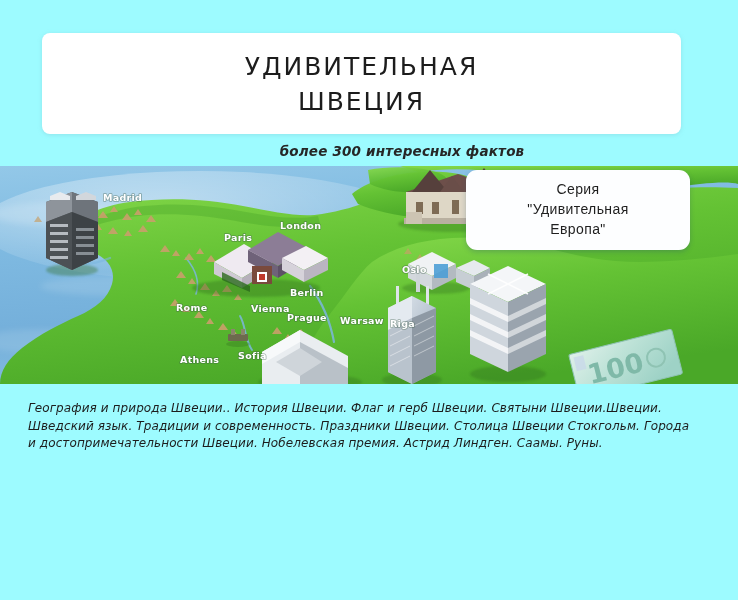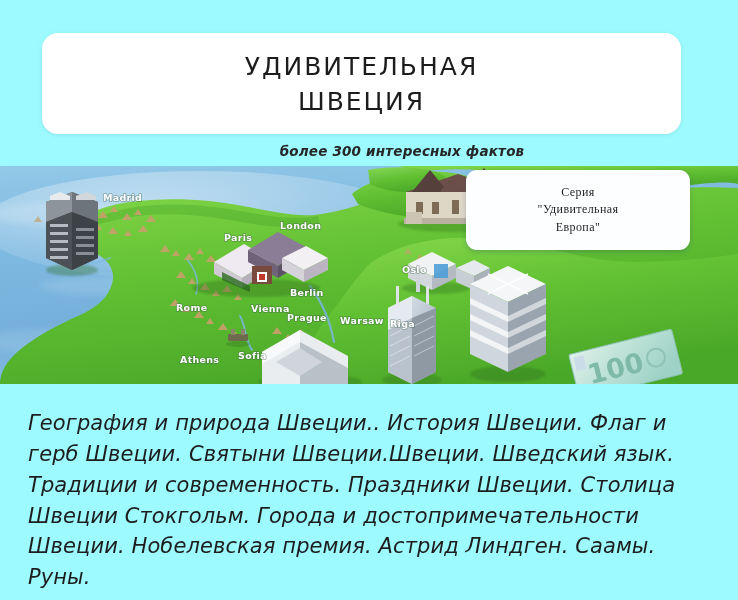--- a/index.html
+++ b/index.html
@@ -21,21 +21,21 @@
   }
 
   
   .title-card {
     position: absolute;
     left: 42px;
     top: 33px;
     width: 639px;
     height: 101px;
     background: #ffffff;
-    border-radius: 16px;
+    border-radius: 8px;
     box-shadow: 0 1px 4px rgba(120,190,200,0.35);
     display: flex;
     flex-direction: column;
     align-items: center;
     justify-content: center;
   }
   .title-line {
     color: #1c1c1c;
     font-family: "DejaVu Sans", sans-serif;
     font-size: 25px;
@@ -101,43 +101,42 @@
     height: 80px;
     background: #fdfeff;
     border-radius: 11px;
     box-shadow: 0 2px 5px rgba(40,80,110,0.28);
     display: flex;
     flex-direction: column;
     align-items: center;
     justify-content: center;
   }
   .series-line {
-    font-family: Liberation Serif, serif;
-    font-size: 12px;
+    font-family: Liberation Sans, sans-serif;
+    font-size: 14px;
     color: #1f1f1f;
     line-height: 1.42;
     letter-spacing: 0.4px;
     text-align: center;
     white-space: nowrap;
   }
 
   
   .description {
     position: absolute;
     left: 28px;
     top: 400px;
     width: 670px;
     font-family: "DejaVu Sans", sans-serif;
     font-style: italic;
-    font-size: 21px;
+    font-size: 12px;
     line-height: 1.47;
     color: #1d1d1d;
     letter-spacing: 0.1px;
     text-align: left;
-    margin-top: 8px;
   }
 </style>
 </head>
 <body>
 
 <div id="page">
 
   <div class="title-card">
     <div class="title-line l1">УДИВИТЕЛЬНАЯ</div>
     <div class="title-line l2">ШВЕЦИЯ</div>

